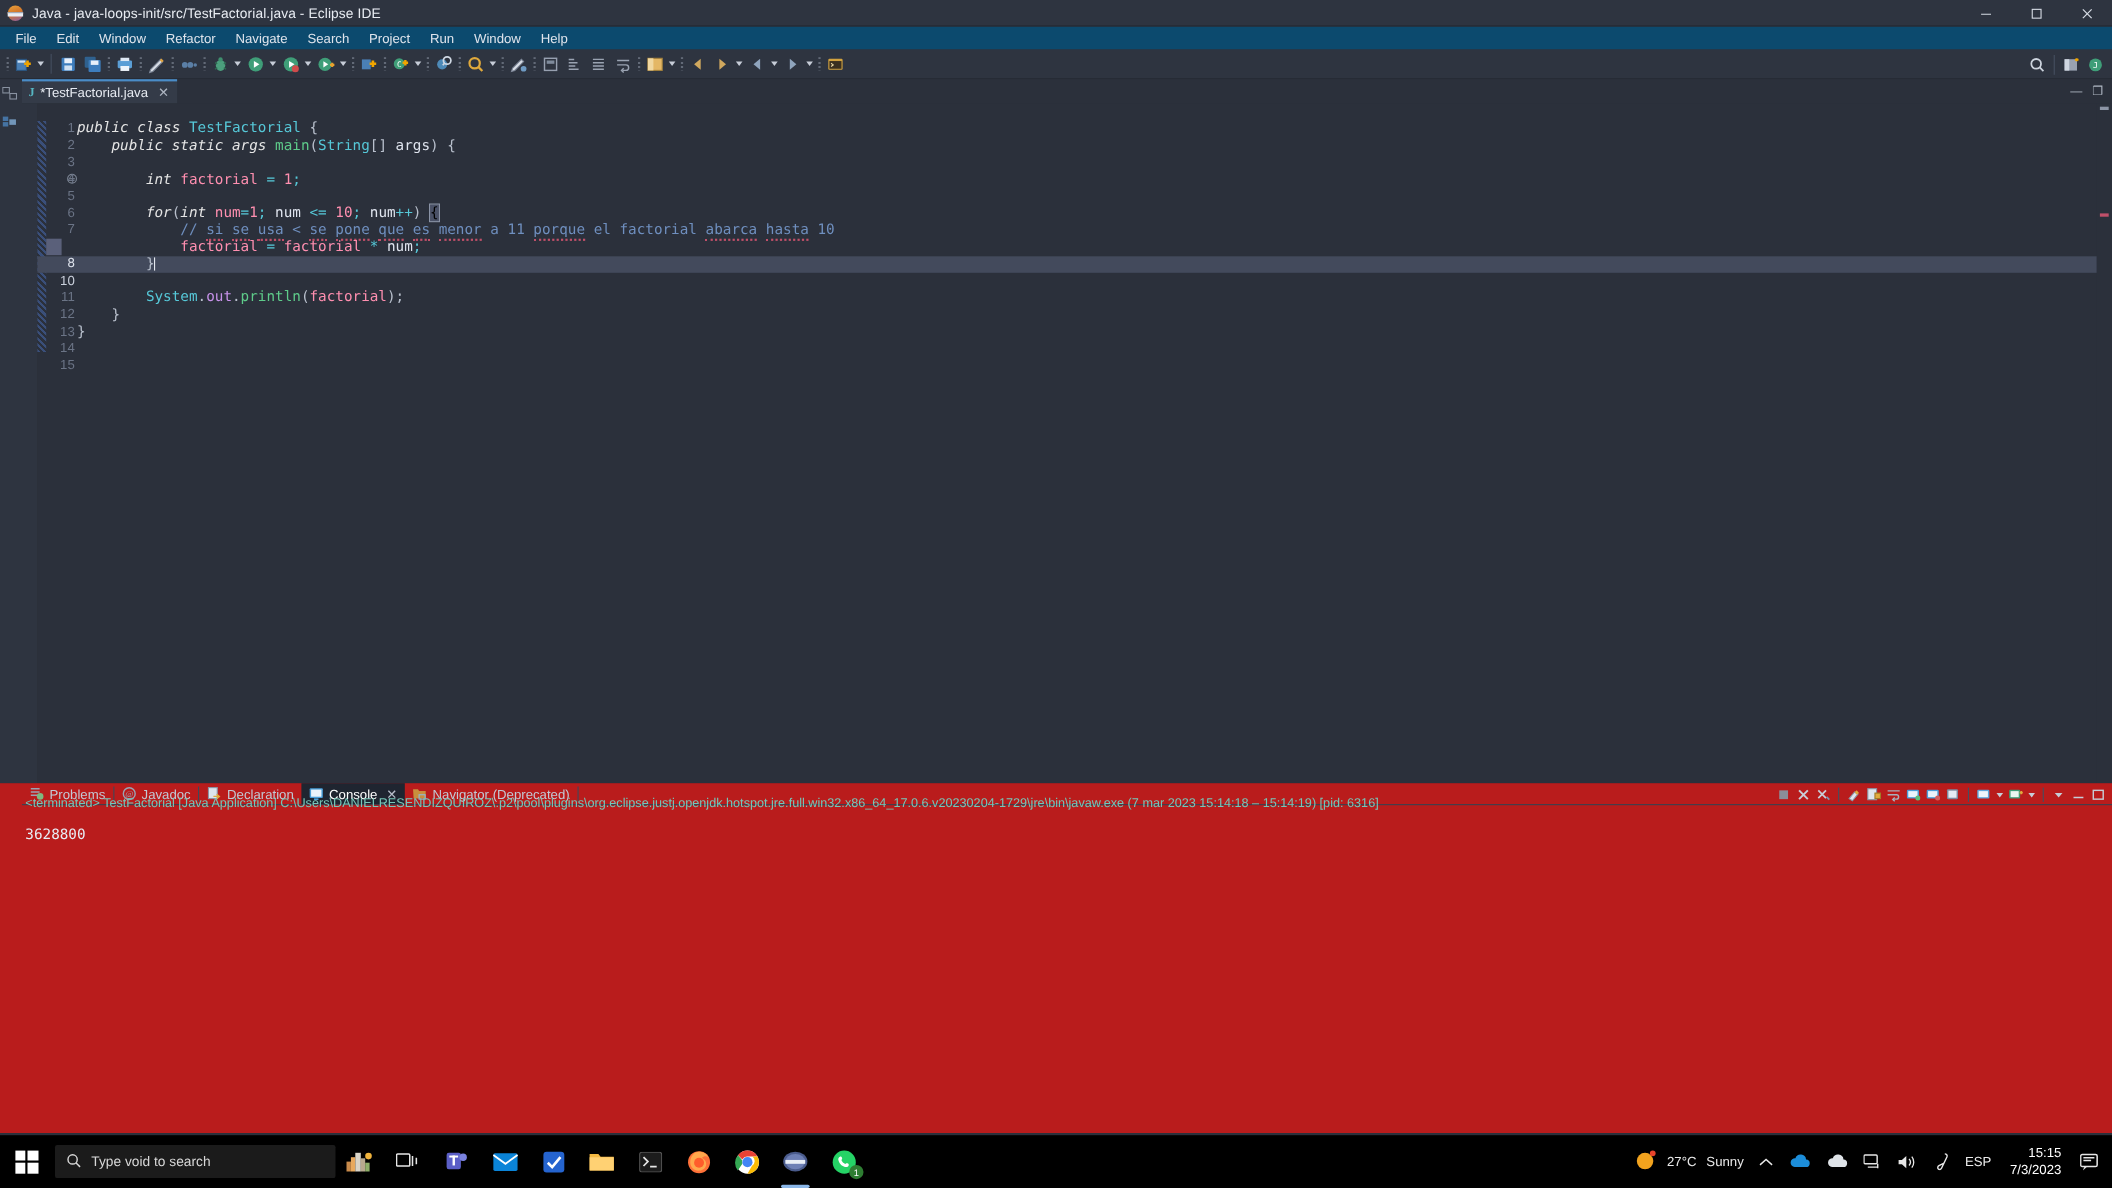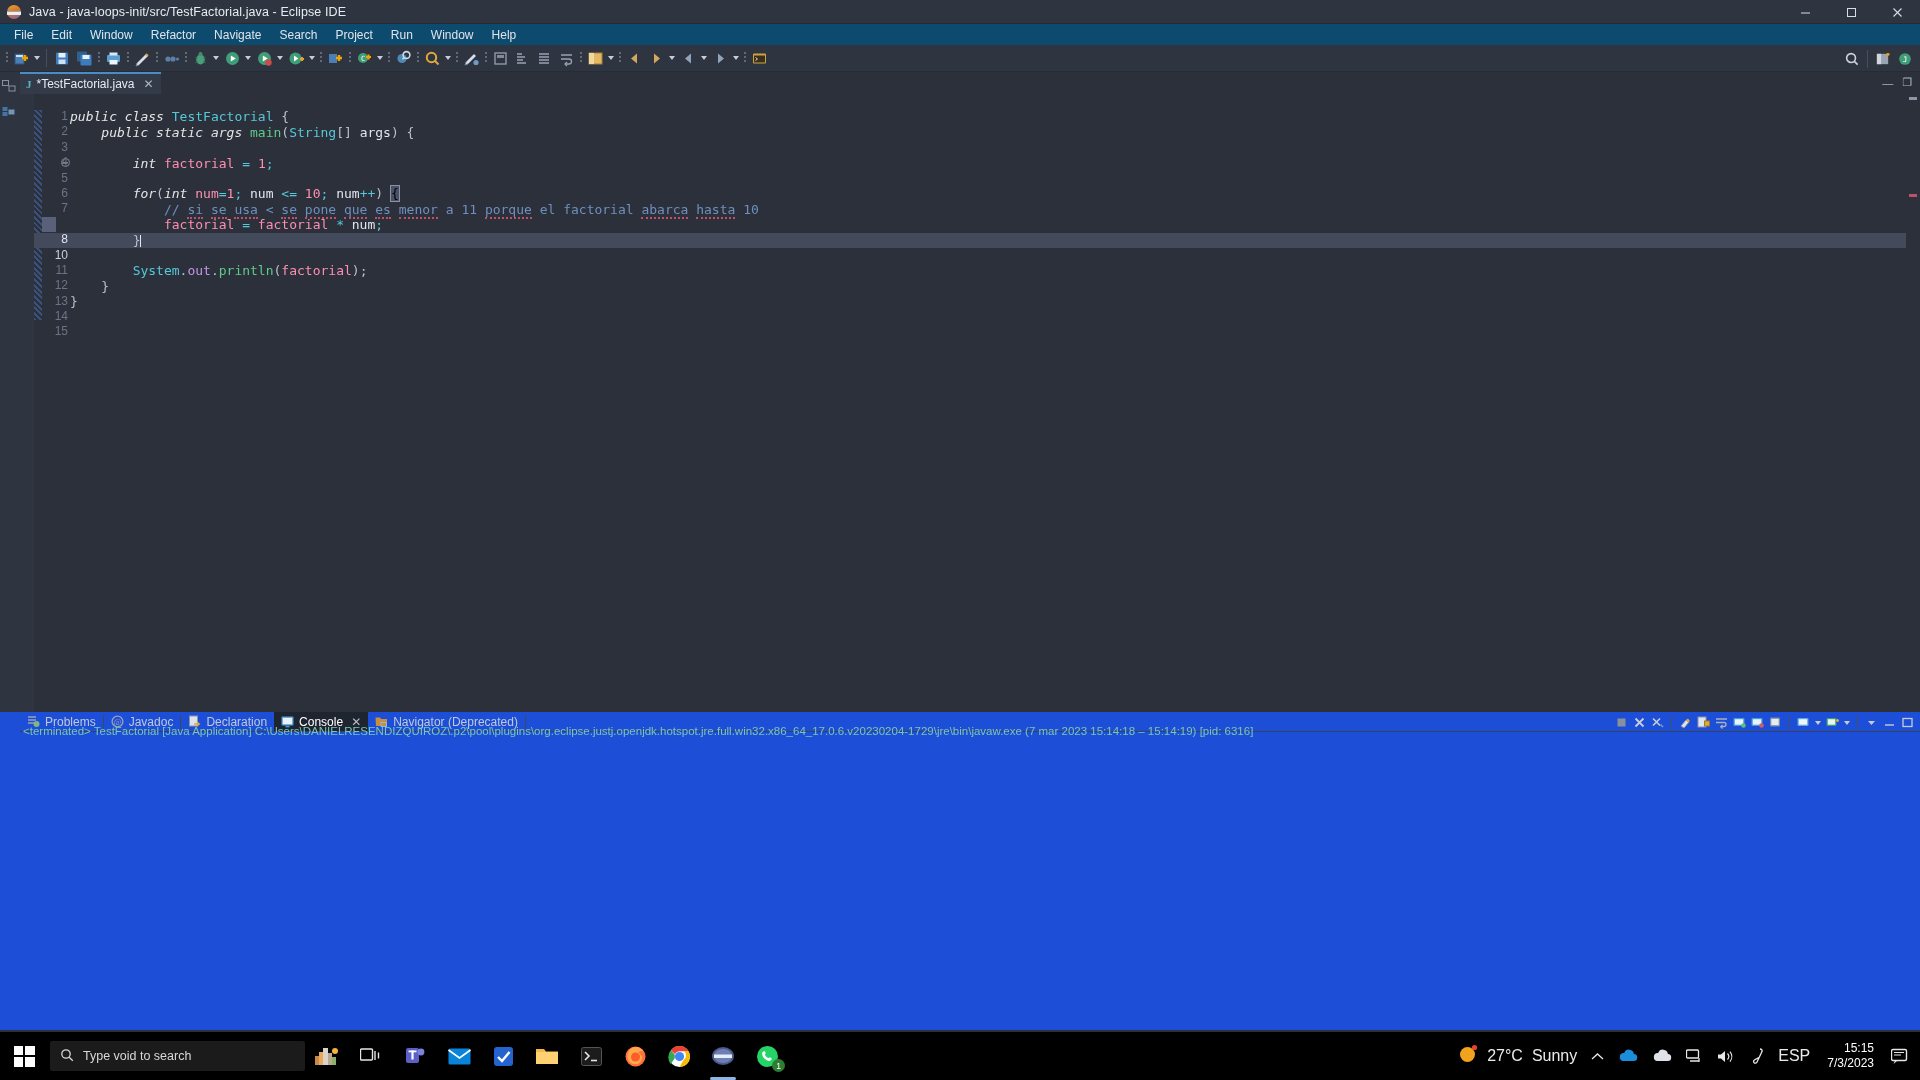--- a/index.html
+++ b/index.html
@@ -110,21 +110,21 @@
   .fn   { color:#5ecb8a; }
   .num  { color:#ff8fb0; }
   .plain{ color:#dfe4ee; }
   .fld  { color:#c792ea; }
   .punc { color:#b9c0cd; }
   .cmt  { color:#6f8fbf; }
   .cmt-sp { border-bottom:2px dotted #c0506a; padding-bottom:0px; }
   .brace-hl { background:#4a5166; outline:1px solid #8a93a6; }
 
   
-  .bottom { position:absolute; left:0; right:0; bottom:48px; top:712px; background:#1d4ed8; }
+  .bottom { position:absolute; left:0; right:0; bottom:48px; top:712px; background:#b91c1c; }
   .panel-tabs {
     position:absolute; left:20px; top:0; height:20px; right:0;
     display:flex; align-items:center; border-bottom:1px solid #3a4150;
   }
   .ptab { display:flex; align-items:center; height:19px; padding:0 7px; color:#c2c9d5; font-size:12px; }
   .ptab.active { background:#1f2530; color:#ffffff; }
   .ptab .pi { width:13px; height:13px; margin-right:5px; display:inline-block; }
   .ptab .px { margin-left:8px; color:#b6bdc9; font-size:12px; }
   .ptabsep { width:1px; height:14px; background:#404858; }
   .panel-tools { position:absolute; right:4px; top:1px; height:19px; display:flex; align-items:center; gap:1px;}
@@ -158,21 +158,21 @@
   .tb-search {
     width:255px; height:30px; background:#1b1b1b; border-radius:2px; display:flex; align-items:center;
     margin-left:2px; padding-left:10px; color:#d8d8d8; font-size:12.5px;
   }
   .tb-search .mag { margin-right:9px; }
   .tbicon { width:44px; height:48px; display:flex; align-items:center; justify-content:center; position:relative;}
   .tbicon.active::after {
     content:""; position:absolute; bottom:0; left:9px; right:9px; height:3px; background:#8bb7e8; border-radius:2px;
   }
   .tray { margin-left:auto; display:flex; align-items:center; height:48px; padding-right:4px; }
-  .tray-item { padding:0 7px; display:flex; align-items:center; color:#eaeaea; font-size:16px; height:48px;}
+  .tray-item { padding:0 7px; display:flex; align-items:center; color:#eaeaea; font-size:12px; height:48px;}
   .clock { display:flex; flex-direction:column; align-items:flex-end; line-height:15px; color:#ffffff; font-size:12px; padding:0 10px;}
   .badge {
     position:absolute; right:4px; bottom:8px; min-width:13px; height:13px; background:#2e7d32;
     border-radius:50%; color:#fff; font-size:8.5px; display:flex; align-items:center; justify-content:center;
   }
 </style>
 </head>
 <body>
 
 <div id="app">
@@ -708,20 +708,21 @@
         </div>
         <div class="ptool">
           <svg width="13" height="13" viewBox="0 0 13 13">
               <rect x="2" y="2.5" width="9" height="8" fill="none" stroke="#c6ccd6" stroke-width="1.3"></rect>
             </svg>
         </div>
       </div>
     </div>
 
     <div class="termline">&lt;terminated&gt; TestFactorial [Java Application] C:\Users\DANIELRESENDIZQUIROZ\.p2\pool\plugins\org.eclipse.justj.openjdk.hotspot.jre.full.win32.x86_64_17.0.6.v20230204-1729\jre\bin\javaw.exe  (7 mar 2023 15:14:18 – 15:14:19) [pid: 6316]</div>
+    <div class="console-out">3628800</div>
   </div>
 
   <div class="statusrow">
     <div style="flex:1"></div>
     <div class="st-div"></div>
     <div class="st-item" style="width:115px">Writable</div>
     <div class="st-div"></div>
     <div class="st-item" style="width:105px">Smart Insert</div>
     <div class="st-div"></div>
     <div class="st-item" style="width:95px">10 : 10 : 260</div>

